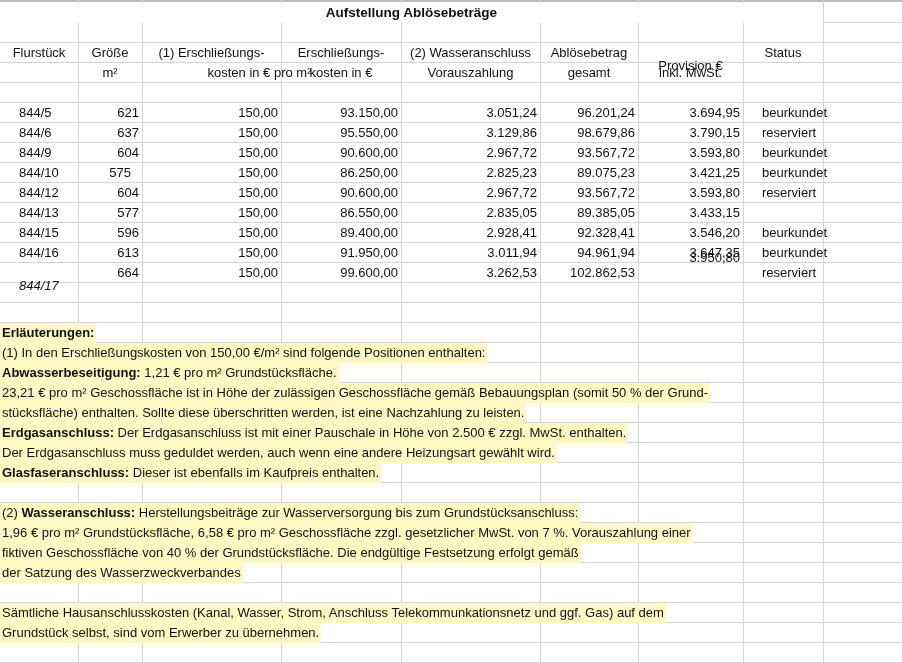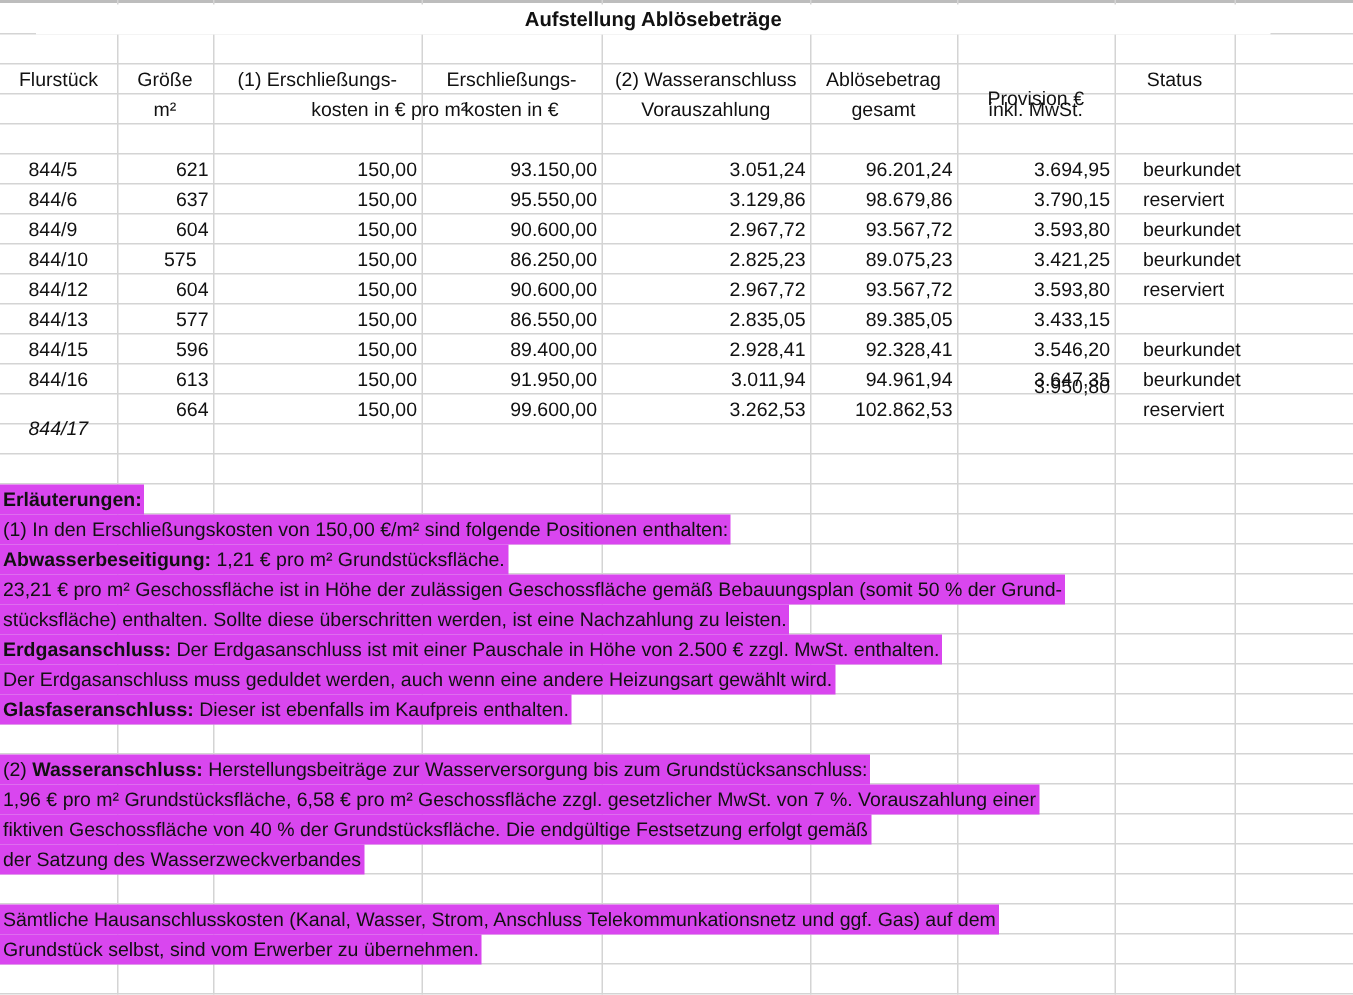--- a/index.html
+++ b/index.html
@@ -9,21 +9,21 @@
   .vline { position: absolute; top: 0; width: 1px; background: #d4d4d4; height: 663px; }
   .hline { position: absolute; left: 0; height: 1px; background: #d4d4d4; width: 902px; }
   .topline { position: absolute; left: 0; top: 0; height: 2px; width: 902px; background: #bdbdbd; }
   .cell { position: absolute; height: 20px; line-height: 20px; white-space: nowrap; overflow: visible; box-sizing: border-box; background: transparent; }
   .bgcell { background: #ffffff; }
   .r { text-align: right; padding-right: 3px; }
   .c { text-align: center; }
   .l { text-align: left; padding-left: 19px; }
   .b { font-weight: bold; }
   .title { font-weight: bold; font-size: 13.5px; }
-  .note { position: absolute; left: 0; height: 20px; line-height: 20px; padding-left: 2px; white-space: nowrap; background: #d946ef; padding-right: 2px; }
+  .note { position: absolute; left: 0; height: 20px; line-height: 20px; padding-left: 2px; white-space: nowrap; background: #fef9c3; padding-right: 2px; }
 </style>
 </head>
 <body>
 
 <div class="grid">
   <div class="topline"></div>
 
   <div class="vline" style="left:78px"></div>
   <div class="vline" style="left:142px"></div>
   <div class="vline" style="left:281px"></div>
@@ -61,21 +61,21 @@
     <div class="hline" style="top: 522px;"></div>
     <div class="hline" style="top: 542px;"></div>
     <div class="hline" style="top: 562px;"></div>
     <div class="hline" style="top: 582px;"></div>
     <div class="hline" style="top: 602px;"></div>
     <div class="hline" style="top: 622px;"></div>
     <div class="hline" style="top: 642px;"></div>
     <div class="hline" style="top: 662px;"></div>
   </div>
 
-<div class="cell bgcell c title" style="left:0;top:3px;width:823px;margin-left:24px;">Aufstellung Ablösebeträge</div>
+<div class="cell bgcell c title" style="left:0;top:3px;width:823px;">Aufstellung Ablösebeträge</div>
 
 <div id="headers">
     <div class="cell c" style="left: 0px; width: 78px; top: 43px;">Flurstück</div>
     <div class="cell c" style="left: 0px; width: 78px; top: 63px;"></div>
     <div class="cell c" style="left: 78px; width: 64px; top: 43px;">Größe</div>
     <div class="cell c" style="left: 78px; width: 64px; top: 63px;">m²</div>
     <div class="cell c" style="left: 142px; width: 139px; top: 43px;">(1) Erschließungs-</div>
     <div class="cell c" style="left: 142px; width: 139px; top: 63px; margin-left: 48px;">kosten in € pro m²</div>
     <div class="cell c" style="left: 281px; width: 120px; top: 43px;">Erschließungs-</div>
     <div class="cell c" style="left: 281px; width: 120px; top: 63px;">kosten in €</div>

